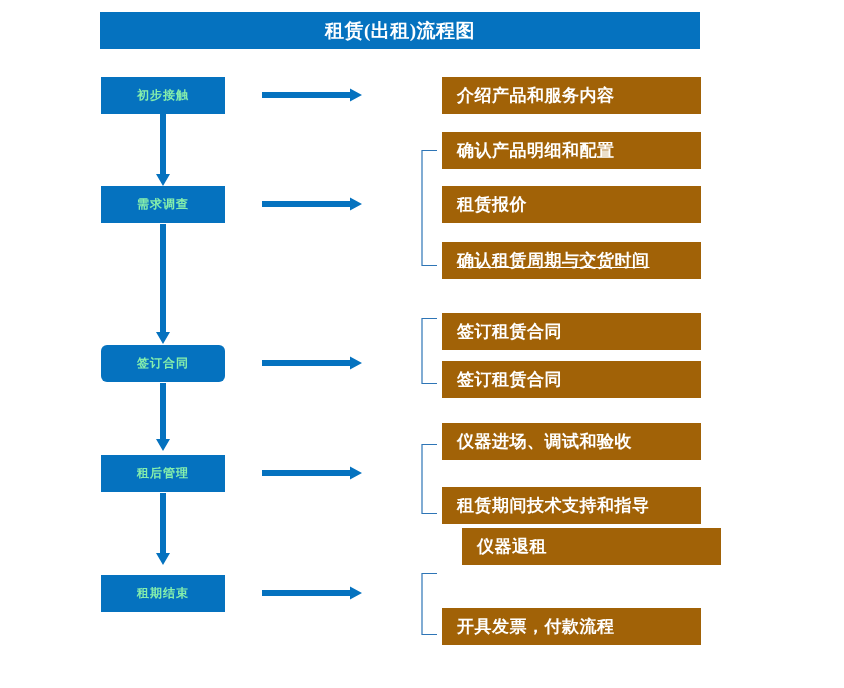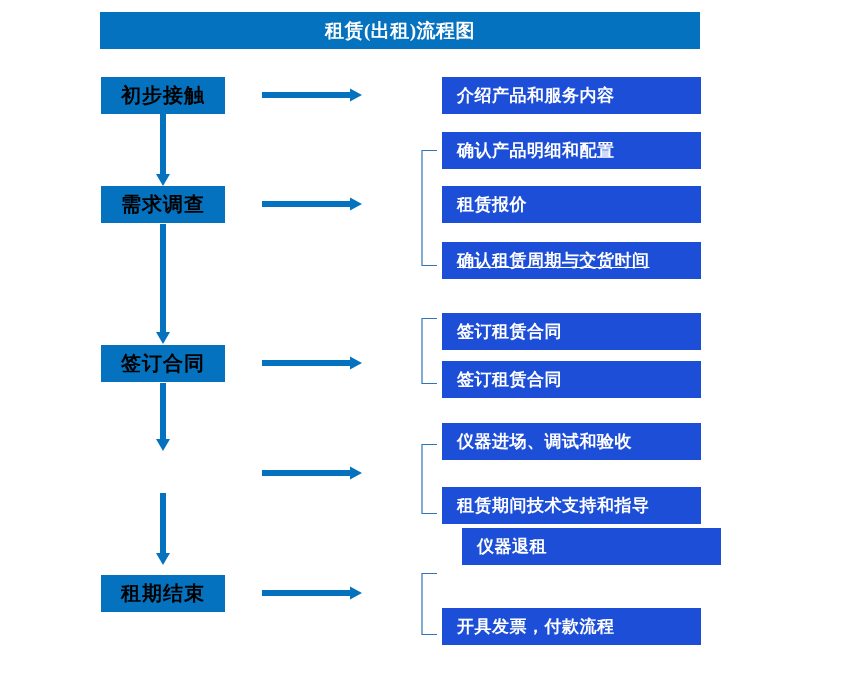--- a/index.html
+++ b/index.html
@@ -31,34 +31,34 @@
     align-items: center;
     justify-content: center;
     letter-spacing: 0.5px;
   }
   .stage-box {
     position: absolute;
     left: 101px;
     width: 124px;
     height: 37px;
     background: #0572bf;
-    color: #000000;
-    font-size: 20px;
+    color: #86efac;
+    font-size: 12px;
     font-weight: bold;
     display: flex;
     align-items: center;
     justify-content: center;
     letter-spacing: 1px;
   }
   .detail-box {
     position: absolute;
     left: 442px;
     width: 259px;
     height: 37px;
-    background: #1d4ed8;
+    background: #a16207;
     color: #ffffff;
     font-size: 17px;
     font-weight: bold;
     display: flex;
     align-items: center;
     justify-content: flex-start;
     padding-left: 15px;
     box-sizing: border-box;
     letter-spacing: 0.5px;
   }
@@ -122,21 +122,21 @@
   <div class="detail-box" style="top:186px;">租赁报价</div>
 
   <div class="detail-box" style="top:242px;text-decoration:underline;">确认租赁周期与交货时间</div>
 
   <div class="arrow-down" style="left:155px; top:224px; height:120px;">
     <svg width="16" height="120" viewBox="0 0 16 120">
       <path d="M5 0 H11 V108 H15 L8 120 L1 108 H5 Z" fill="#0572bf"></path>
     </svg>
   </div>
 
-  <div class="stage-box" style="top:345px;">签订合同</div>
+  <div class="stage-box" style="top:345px;border-radius:6px;">签订合同</div>
 
   <div class="arrow-right" style="left:262px; top:356px;">
     <svg width="100" height="14" viewBox="0 0 100 14">
       <path d="M0 4 H88 V0.5 L100 7 L88 13.5 V10 H0 Z" fill="#0572bf"></path>
     </svg>
   </div>
 
   <div class="bracket" style="left:421px; top:318px; height:66px;">
     <svg width="17" height="66" viewBox="0 0 17 66" preserveAspectRatio="none">
       <path d="M16 0.5 H1 V65.5 H16" fill="none" stroke="#2e75b6" stroke-width="1.2"></path>
@@ -146,20 +146,21 @@
   <div class="detail-box" style="top:313px;">签订租赁合同</div>
 
   <div class="detail-box" style="top:361px;">签订租赁合同</div>
 
   <div class="arrow-down" style="left:155px; top:383px; height:68px;">
     <svg width="16" height="68" viewBox="0 0 16 68">
       <path d="M5 0 H11 V56 H15 L8 68 L1 56 H5 Z" fill="#0572bf"></path>
     </svg>
   </div>
 
+  <div class="stage-box" style="top:455px;">租后管理</div>
 
   <div class="arrow-right" style="left:262px; top:466px;">
     <svg width="100" height="14" viewBox="0 0 100 14">
       <path d="M0 4 H88 V0.5 L100 7 L88 13.5 V10 H0 Z" fill="#0572bf"></path>
     </svg>
   </div>
 
   <div class="bracket" style="left:421px; top:444px; height:70px;">
     <svg width="17" height="70" viewBox="0 0 17 70" preserveAspectRatio="none">
       <path d="M16 0.5 H1 V69.5 H16" fill="none" stroke="#2e75b6" stroke-width="1.2"></path>

